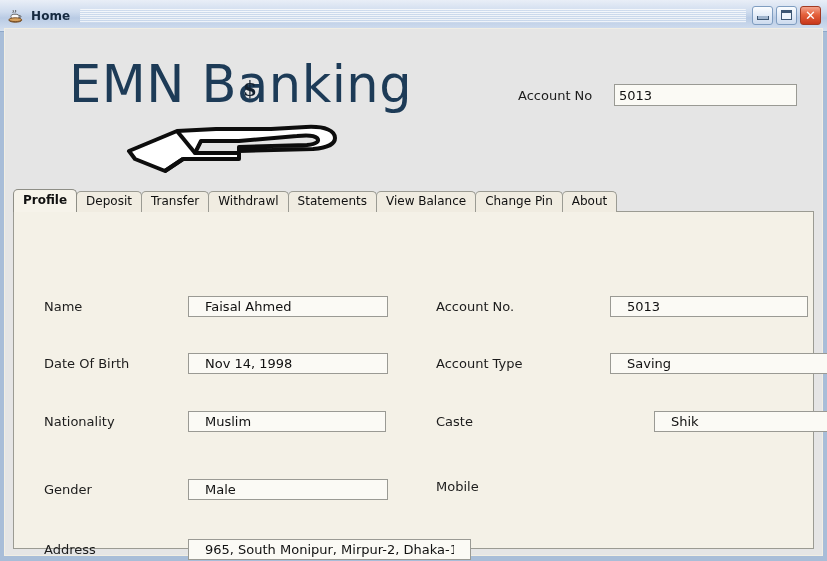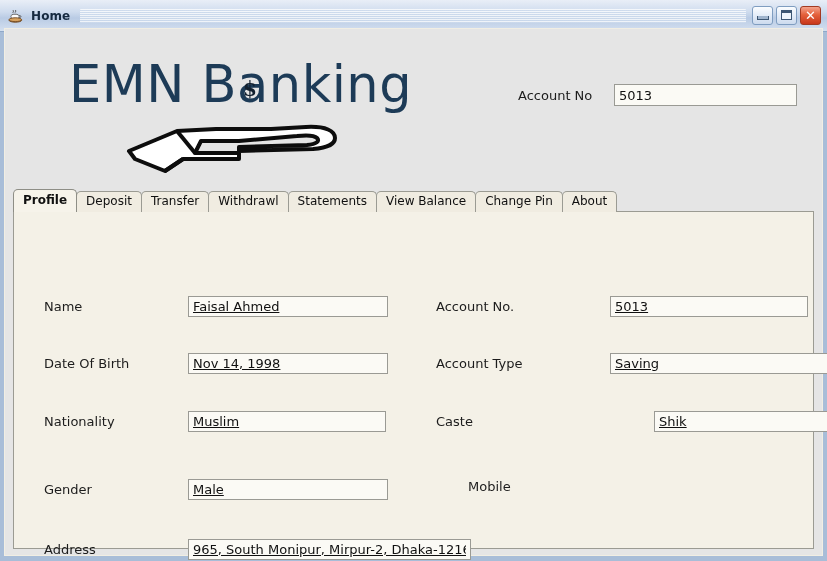--- a/index.html
+++ b/index.html
@@ -229,24 +229,23 @@
     font-size: 13px;
     color: #1c1c1c;
     white-space: nowrap;
   }
   .f-input {
     box-sizing: border-box;
     background: #fbfaf5;
     border: 1px solid #9a9a94;
     font-size: 13px;
     color: #101010;
-    padding: 2px 4px;
+    padding: 2px 16px;
     font-family: "DejaVu Sans", "Liberation Sans", sans-serif;
     outline: none;
-    text-decoration: underline;
   }
 </style>
 </head>
 <body>
 
 <div id="window">
 
   <div id="titlebar">
     <div class="tb-left">
       <span class="java-icon">
@@ -343,21 +342,21 @@
         <div class="form-row" style="left:422px; top:141px;">
           <span class="f-label" style="width:148px;">Account Type</span>
           <input class="f-input" style="width: 232px; height: 21px;" readonly="" value="Saving">
         </div>
 
         <div class="form-row" style="left:422px; top:199px;align-items:center;">
           <span class="f-label" style="width:148px;">Caste</span>
           <input class="f-input" style="width: 176px; height: 21px; margin-left: 44px;" readonly="" value="Shik">
         </div>
 
-        <div class="form-row" style="left:422px; top:267px;margin-left:32px;">
+        <div class="form-row" style="left:422px; top:267px;">
           <span class="f-label" style="width:148px;">Mobile</span>
         </div>
 
         <div class="form-row" style="left:30px; top:327px;">
           <span class="f-label" style="width:118px;">Address</span>
           <input class="f-input" style="width: 283px; height: 21px;" readonly="" value="965, South Monipur, Mirpur-2, Dhaka-1216">
         </div>
 
       </div>
     </div>

